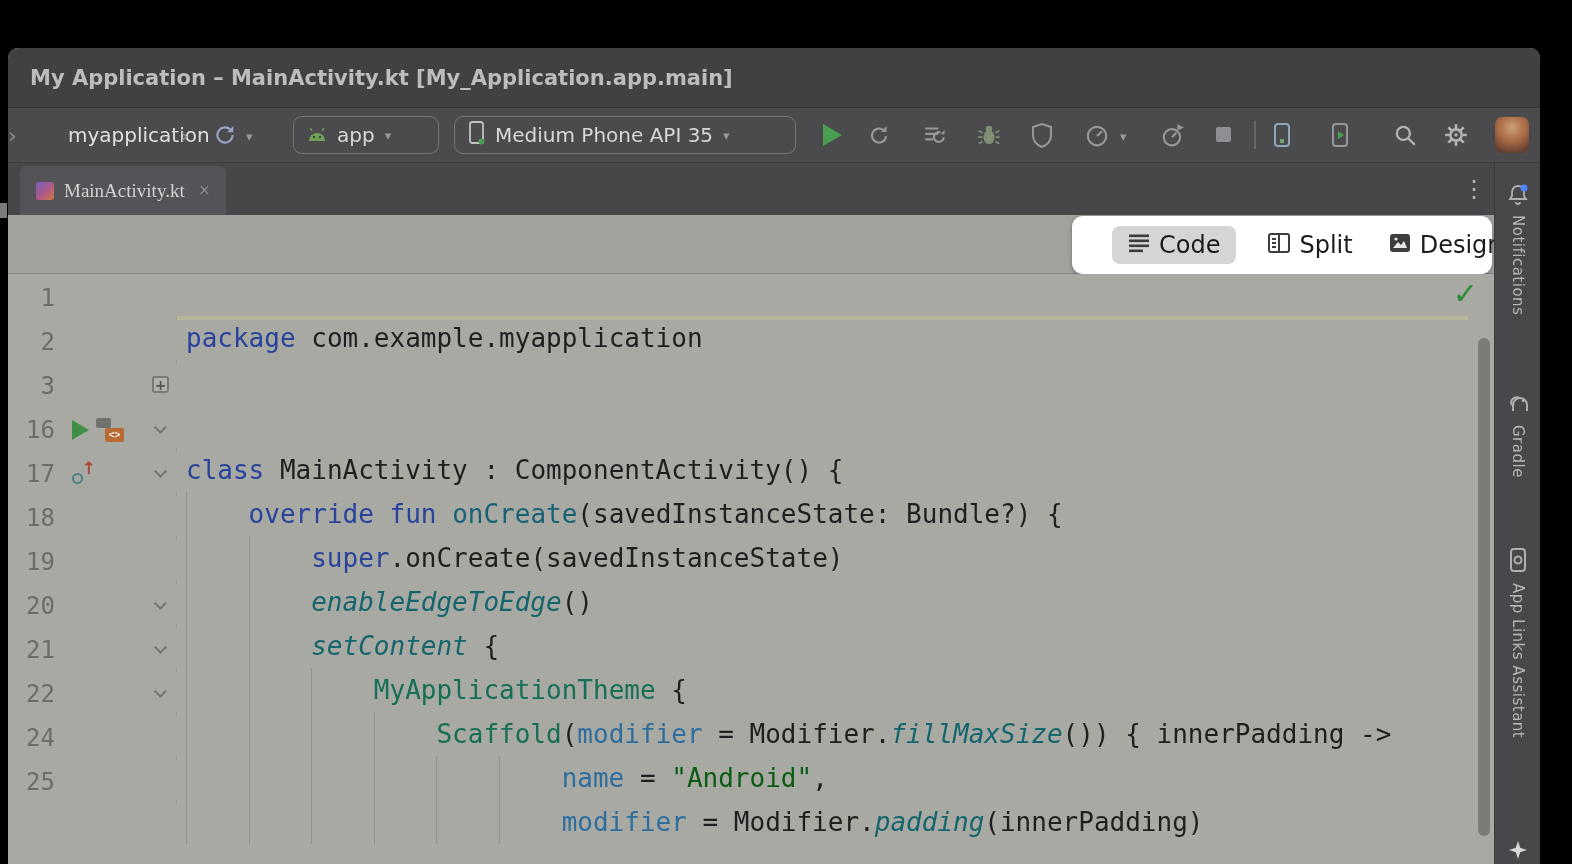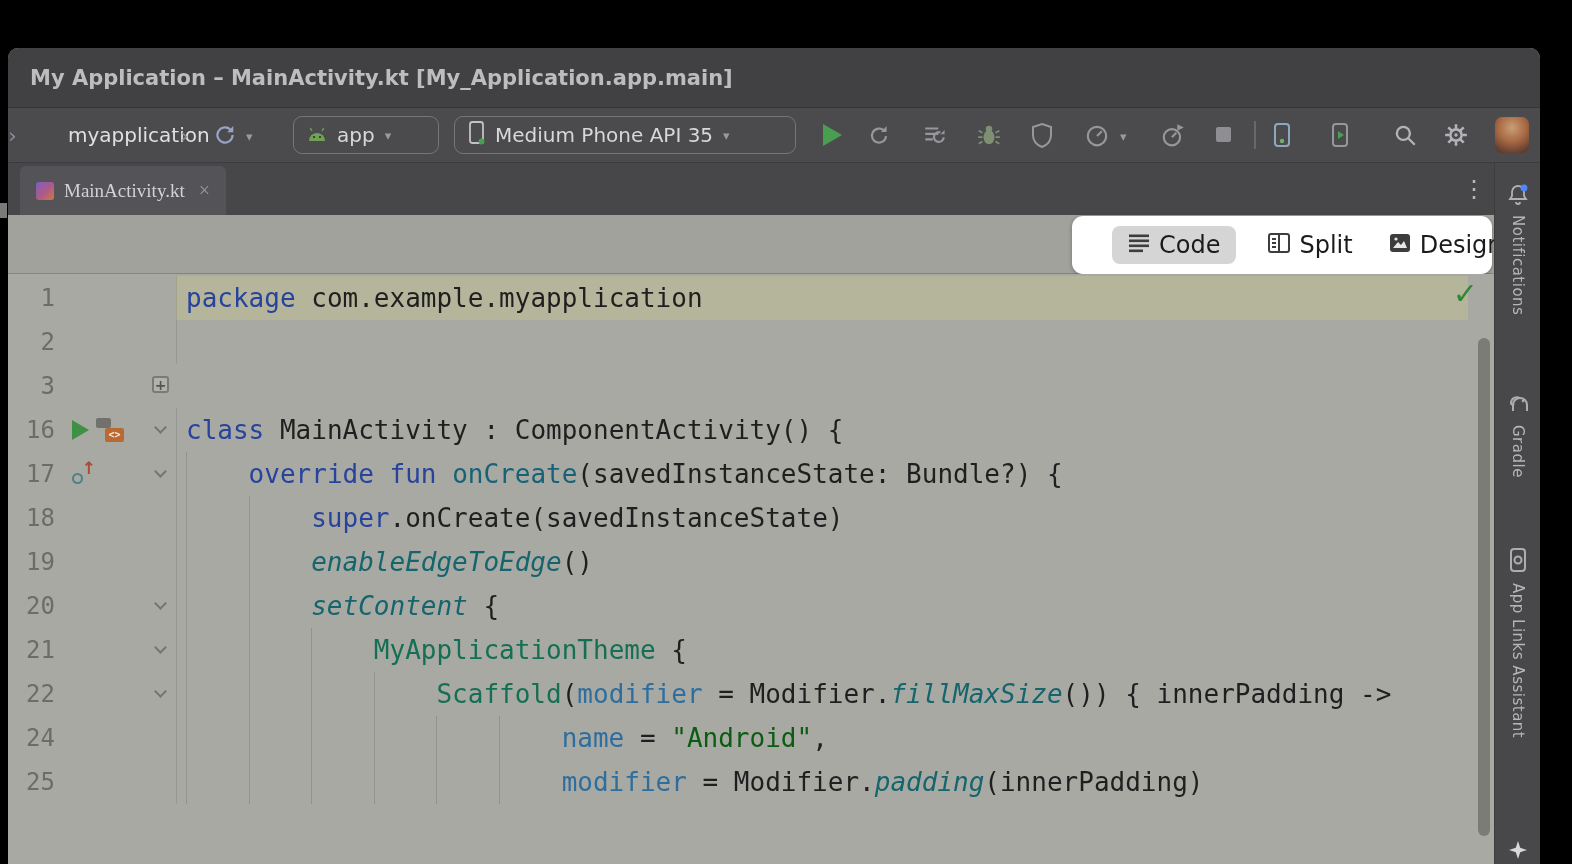--- a/index.html
+++ b/index.html
@@ -56,21 +56,21 @@
   
   .code-region { position:absolute; left:0; top:111px; width:100%; height:598px; background:#a9a9a4;
                  overflow:hidden; }
   #code-lines { padding-top:2px; padding-right:26px; }
   .code-row { display:flex; height:44px; line-height:44px;
               font-family:"DejaVu Sans Mono","Liberation Mono",monospace; font-size:26px; }
   .gutter-num { flex:none; width:50px; text-align:right; padding-right:3px; color:#6d6d66; font-size:24px; }
   .gutter-icons { flex:none; width:92px; display:flex; align-items:center; padding-left:14px; }
   .gutter-fold { flex:none; width:26px; position:relative; }
   .code-text { flex:1; white-space:pre; color:#1f1f1f; padding-left:9px;
-               border-left:1px solid rgba(0,0,0,0.10); }
+               border-left:1px solid rgba(0,0,0,0.10);margin-top:40px; }
   .hl .code-text { background:#b5b59c; }
   .ind { display:inline-block; width:4ch; height:44px; vertical-align:top;
          border-left:1px solid rgba(40,40,30,0.16); }
   .tk-ext { font-style:italic; }
   .tk-fold { background:#a3b493; border-radius:4px; padding:2px 10px; }
 
   .fold-chev { position:absolute; left:6px; top:15px; width:9px; height:9px;
                border-right:2px solid #75756d; border-bottom:2px solid #75756d; transform:rotate(45deg); }
   .fold-plus { position:absolute; left:2px; top:12px; width:17px; height:17px; border:2px solid #7b7b73;
                border-radius:3px; color:#55554e; font:bold 14px/14px "DejaVu Sans",sans-serif;

